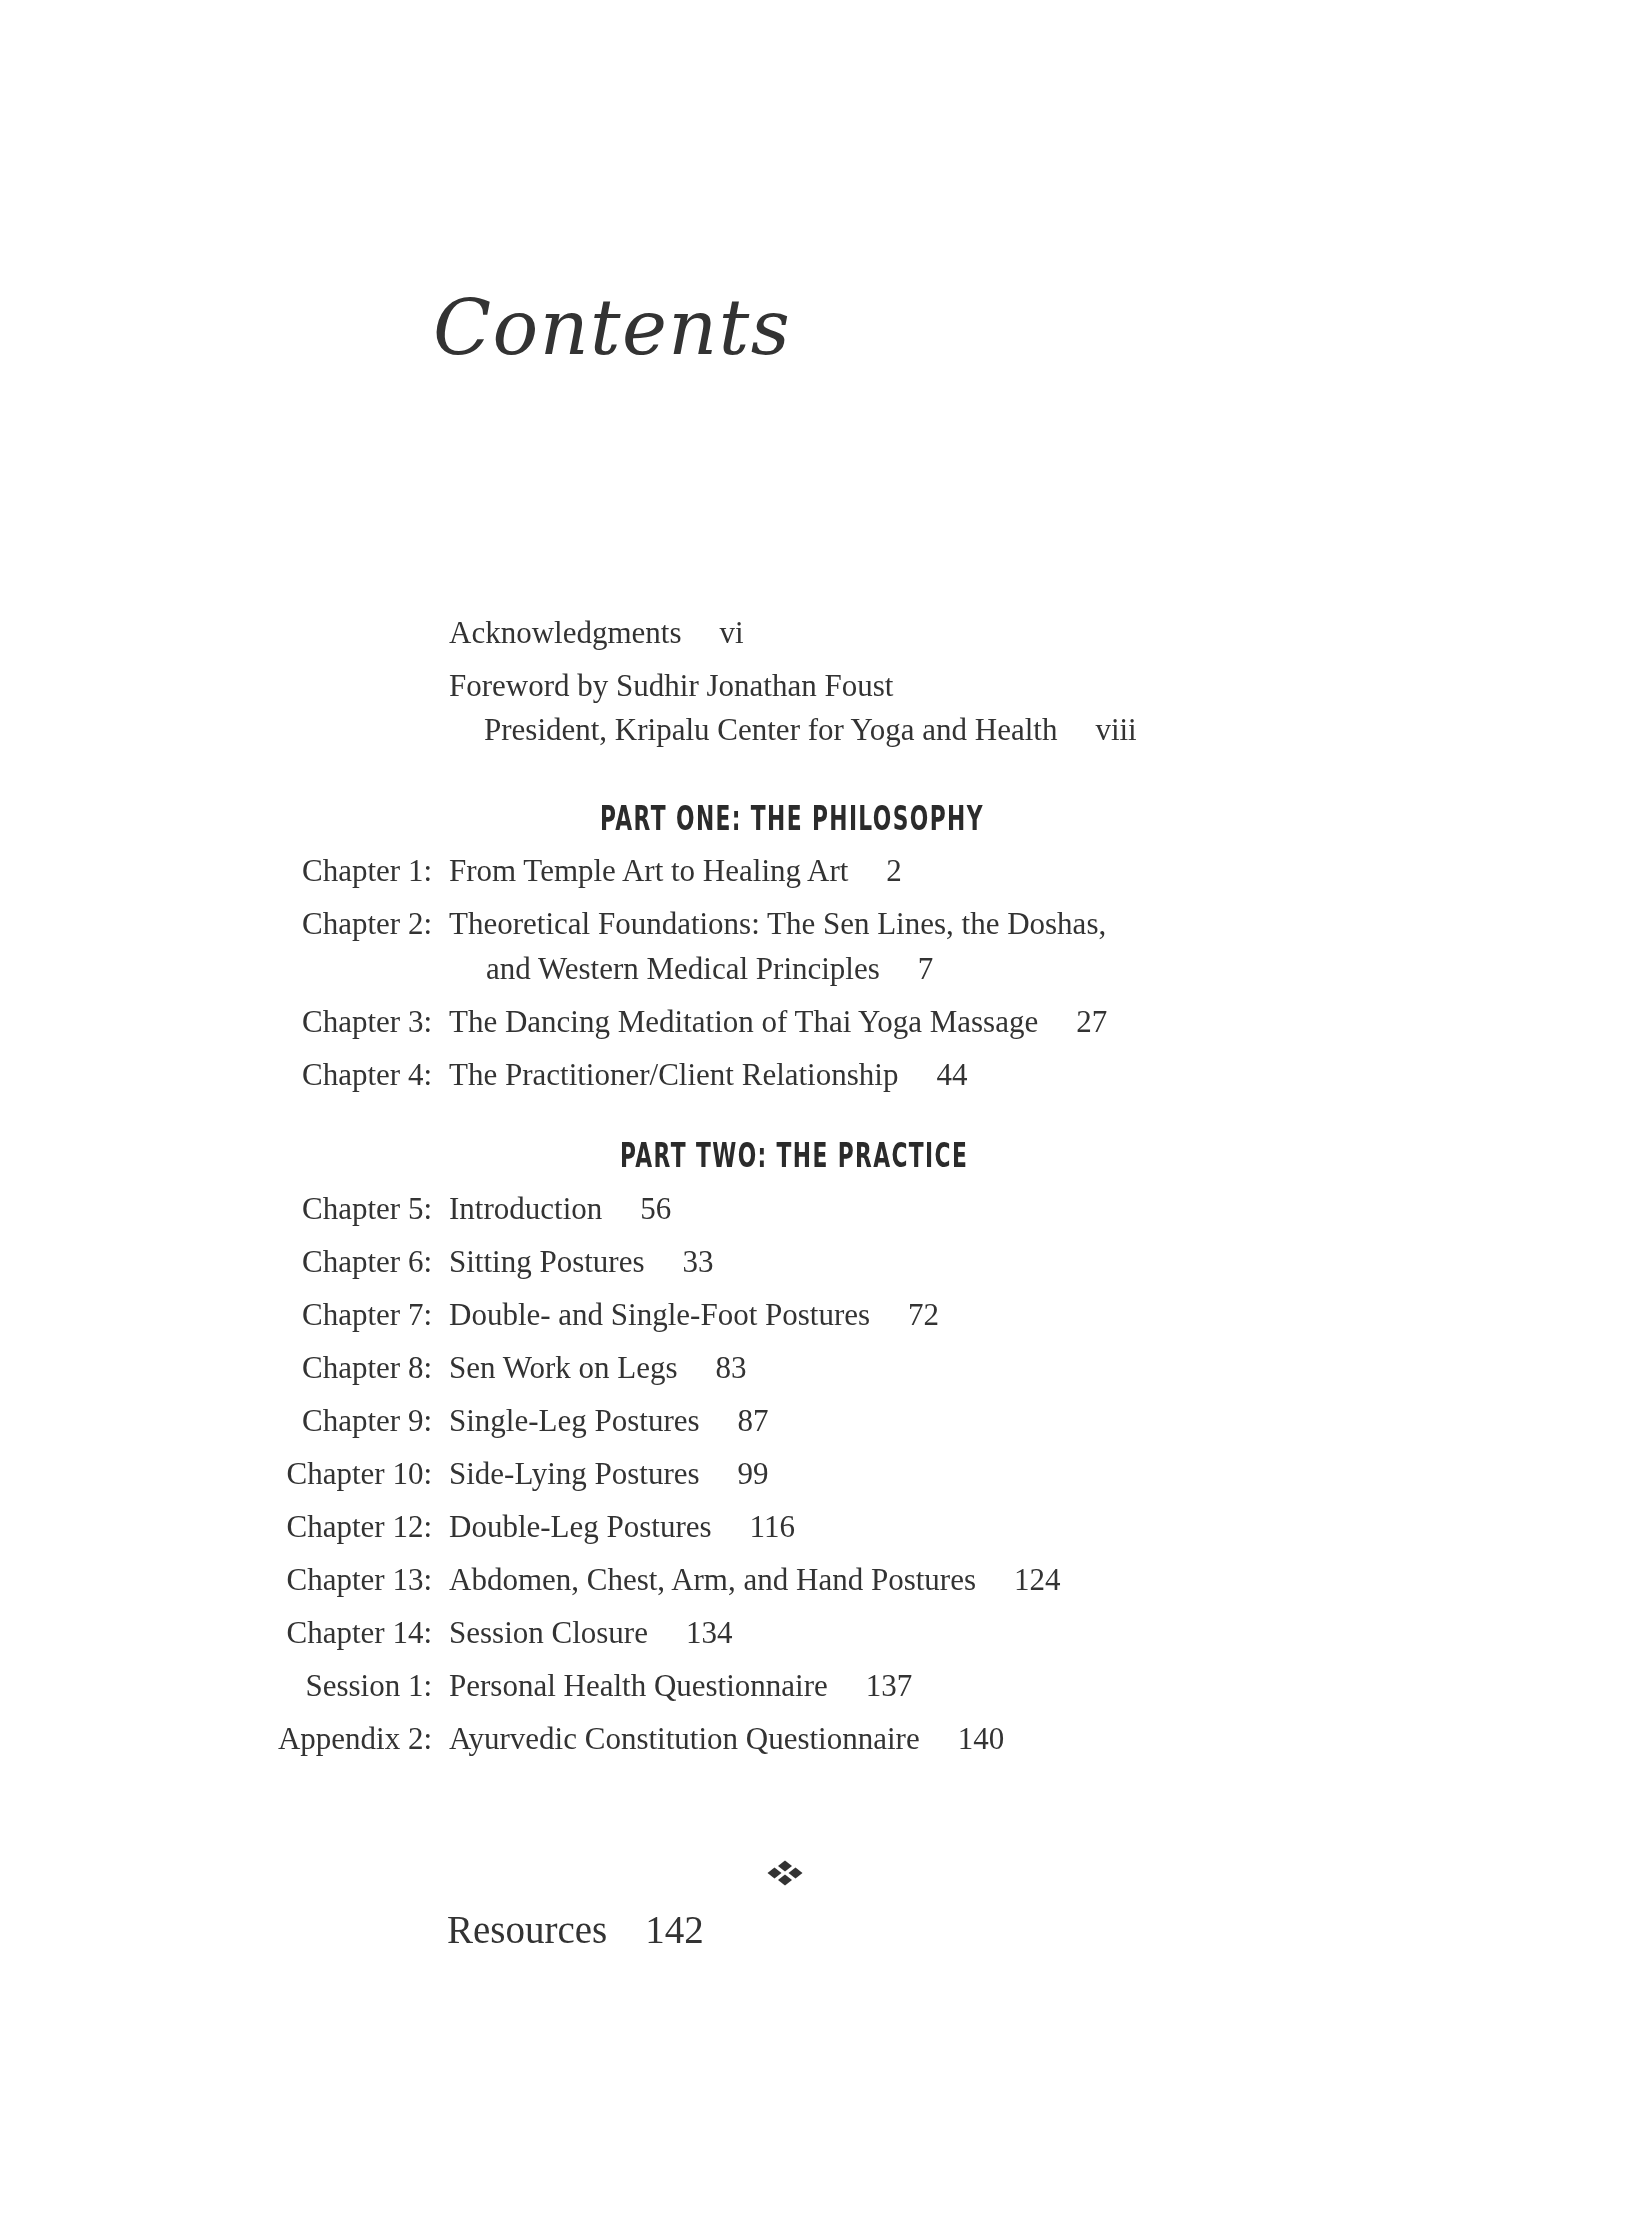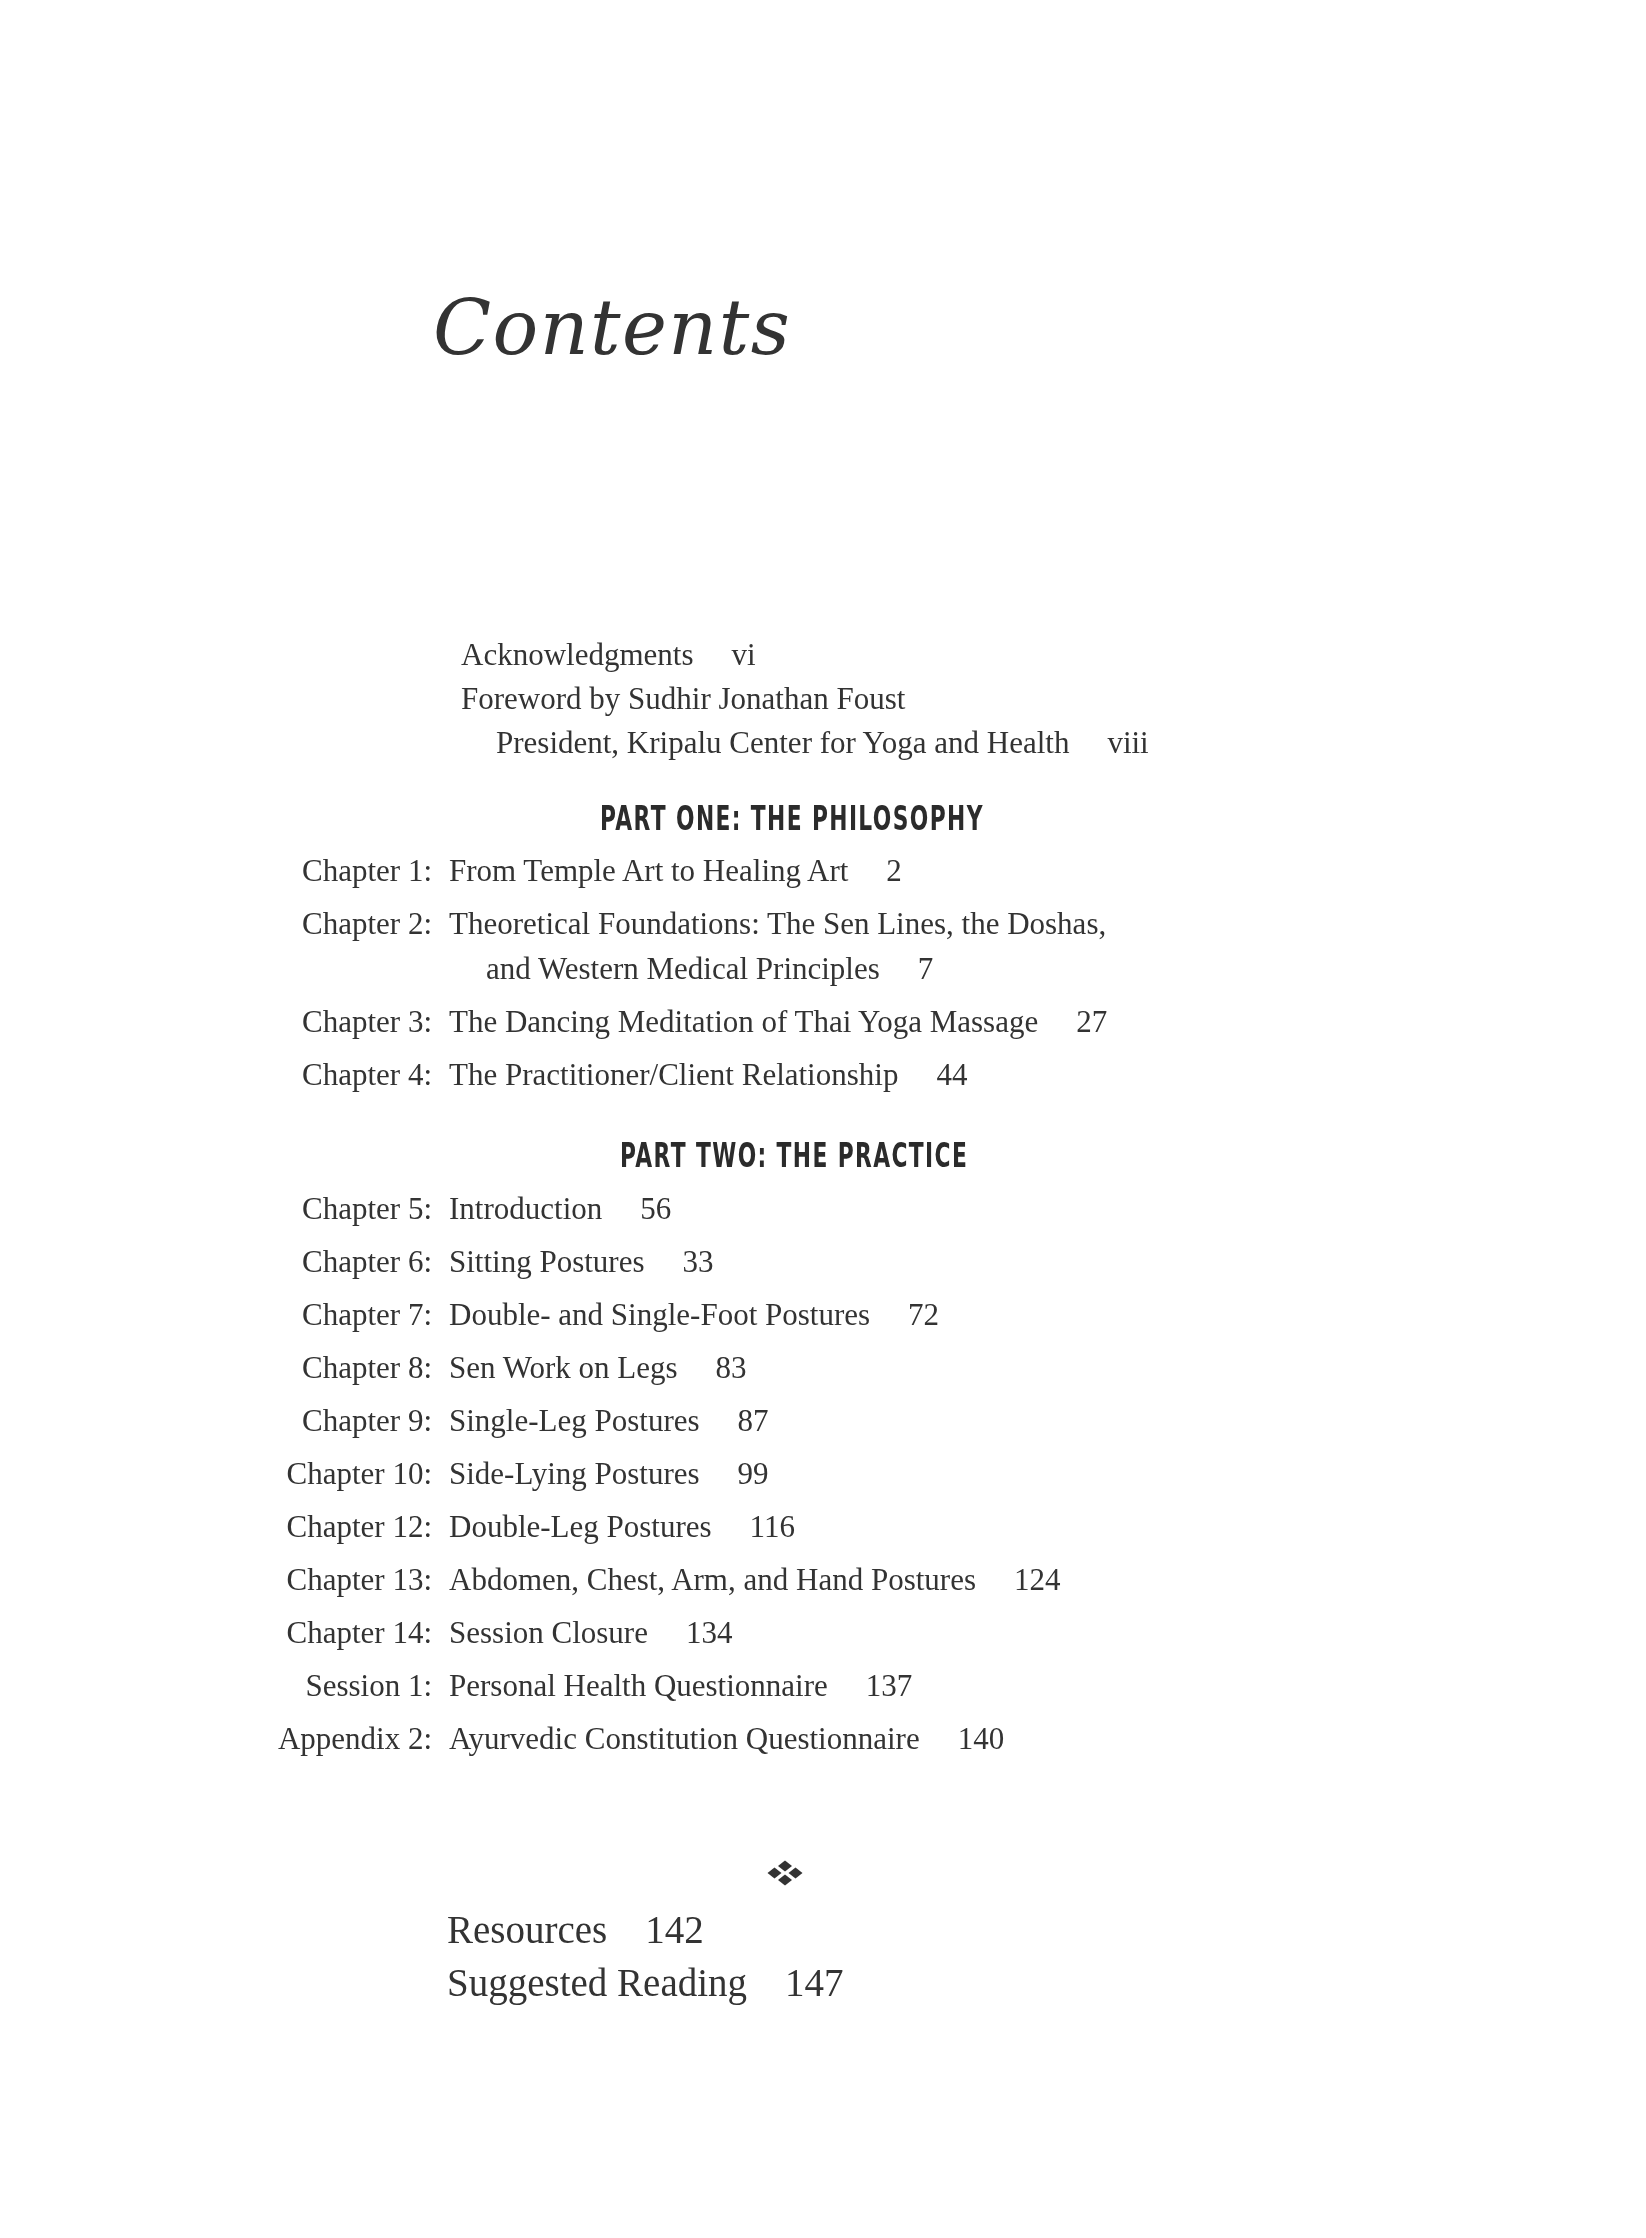--- a/index.html
+++ b/index.html
@@ -32,22 +32,21 @@
       position: absolute;
       left: 449px;
       top: 617px;
       font-size: 31px;
       line-height: 1;
     }
     .fm-row {
       height: 53px;
       white-space: nowrap;
       display: flex;
-      align-items: flex-end;
-      margin-left: 12px;
+      align-items: flex-start;
     }
     .fm-row.cont {
       padding-left: 35px;
       height: 44px;
     }
     .page-num {
       margin-left: 38px;
     }
     .part-heading {
       position: absolute;
@@ -219,17 +218,14 @@
     <polygon points="15,12 25,20 15,28 5,20" fill="#333333"></polygon>
     <polygon points="45,12 55,20 45,28 35,20" fill="#333333"></polygon>
     <polygon points="30,22 40,30 30,38 20,30" fill="#333333"></polygon>
   </svg>
 </div>
 
 <div class="end-matter">
   <div class="end-row">
     <span>Resources</span><span class="page-num">142</span>
   </div>
-  <div class="end-row">
-    <span>Suggested Reading</span><span class="page-num">147</span>
-  </div>
 </div>
 
 
 </body></html>

